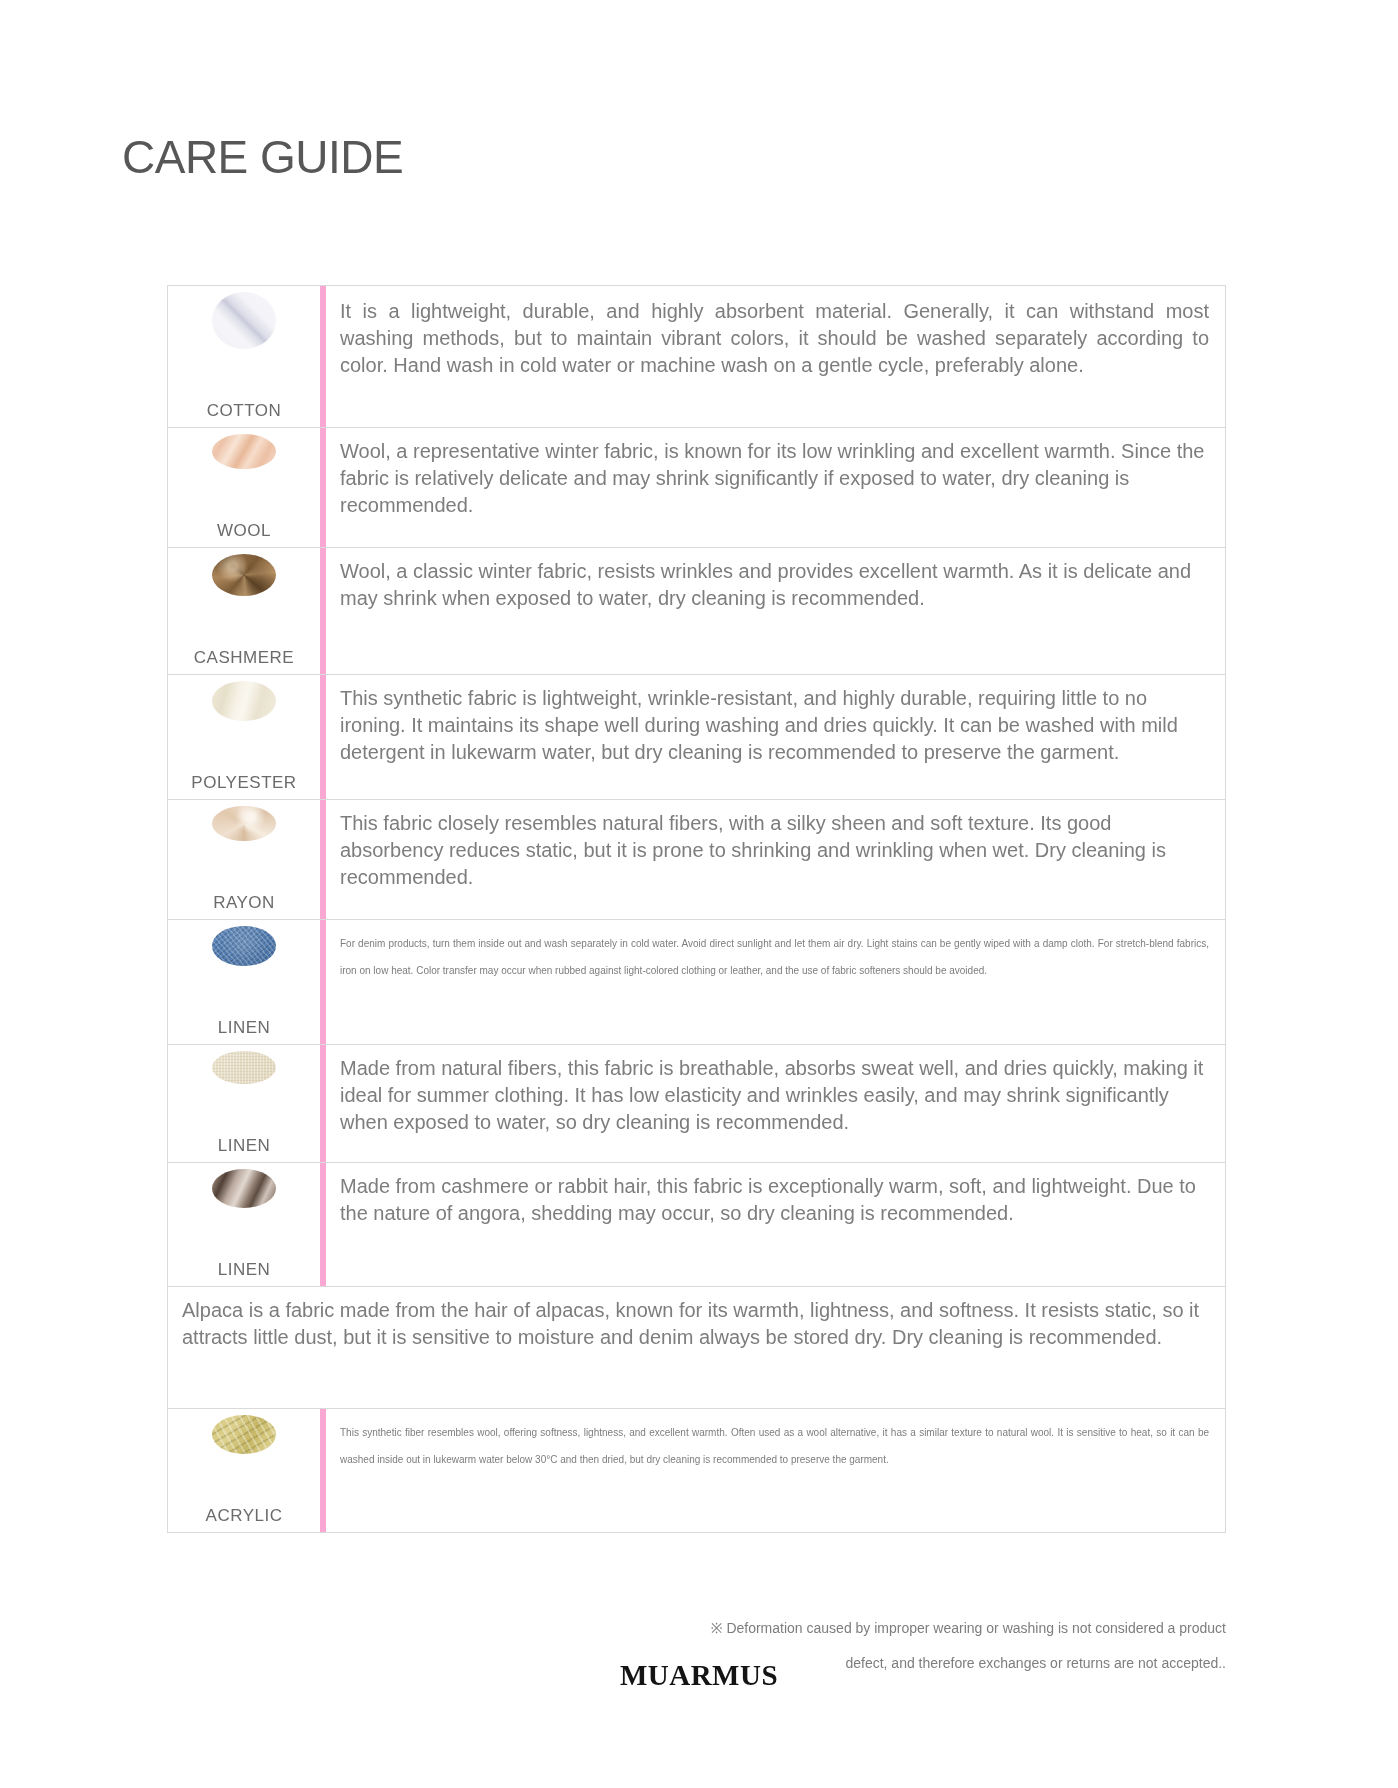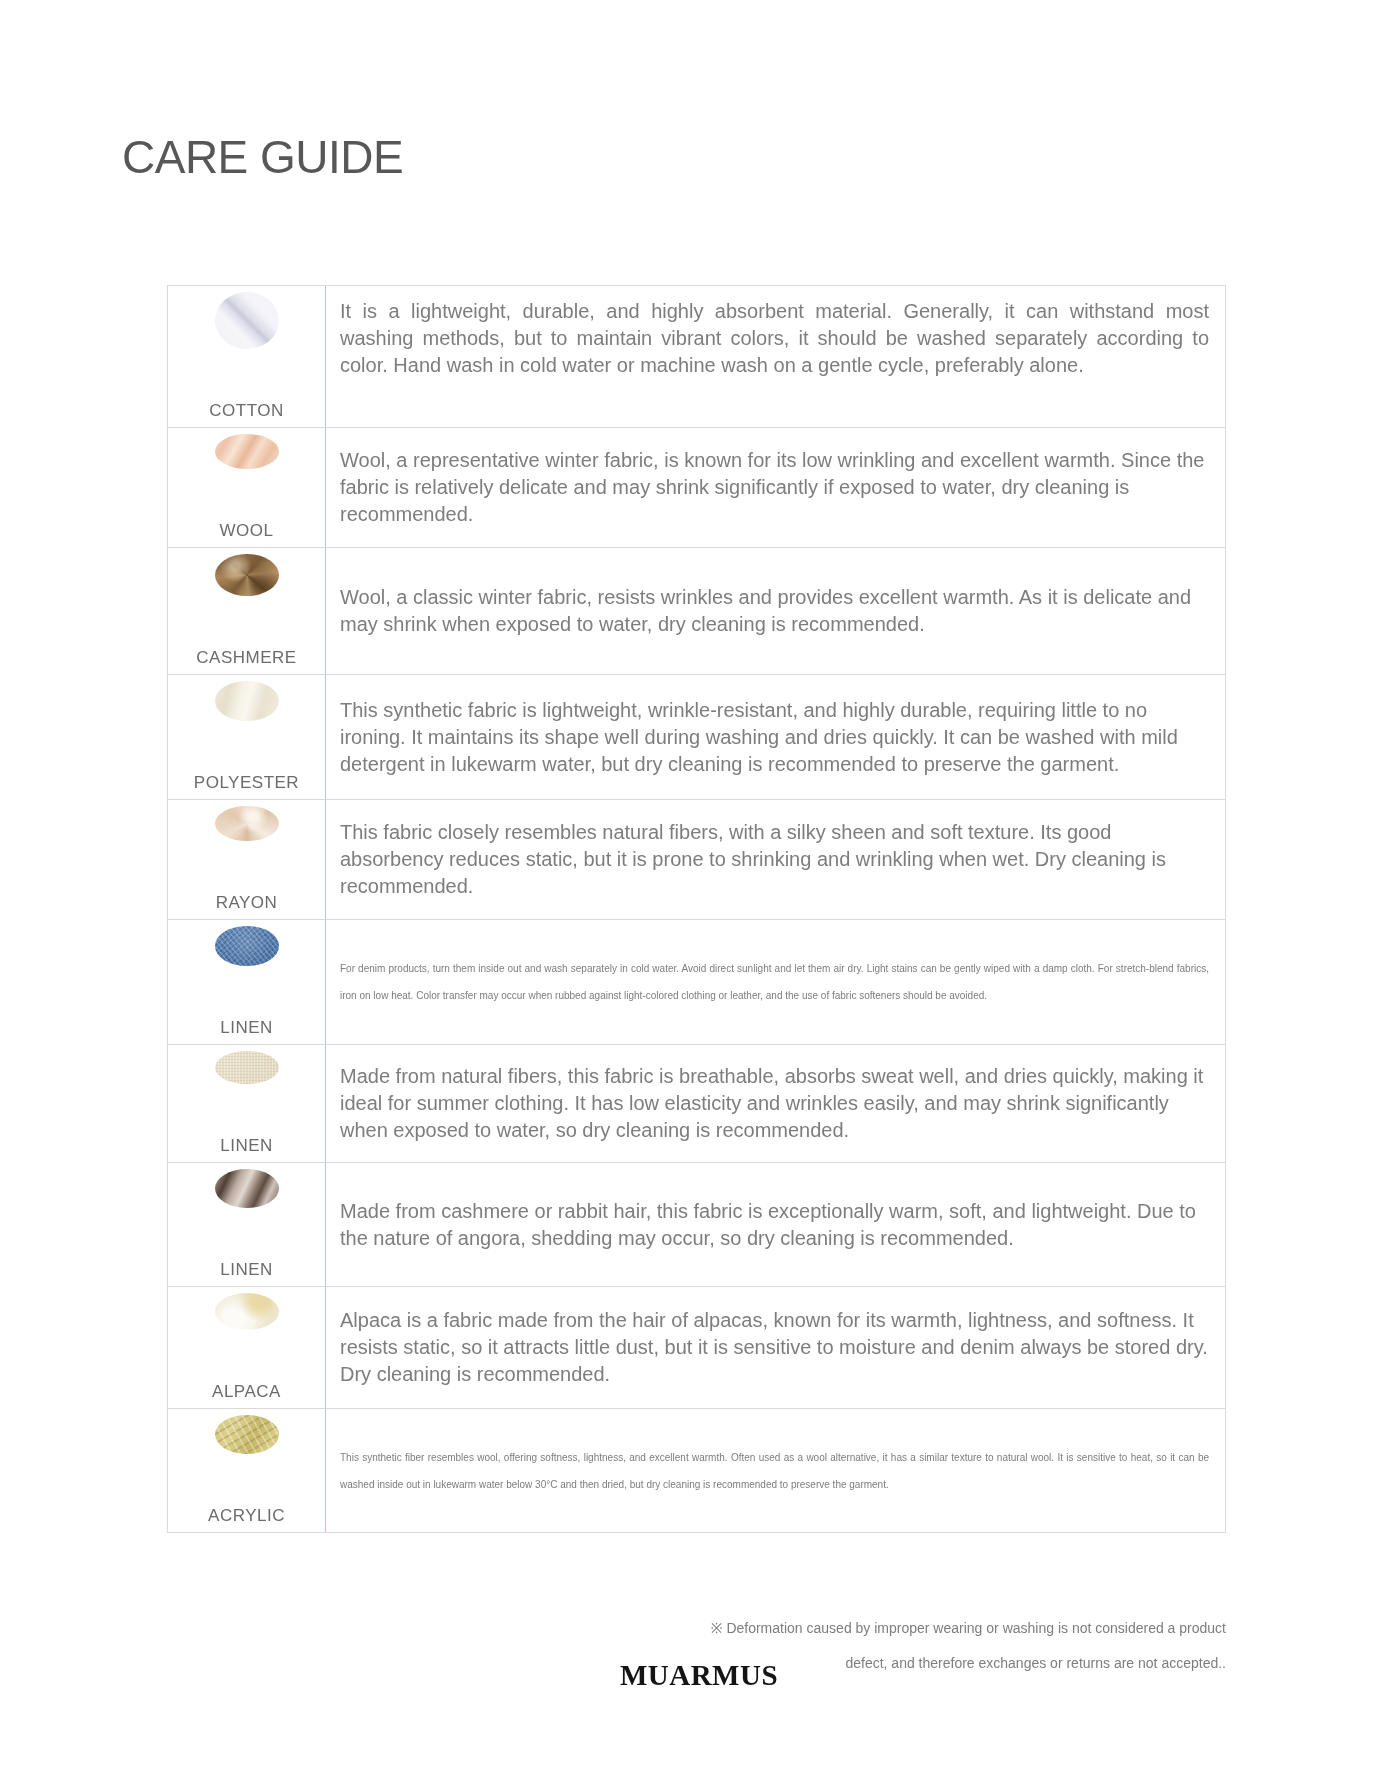--- a/index.html
+++ b/index.html
@@ -14,29 +14,29 @@
 
   .table {
     position:absolute; left:167px; top:271px; width:1059px;
     border:1px solid #dadada;
   }
   .row { display:flex; width:100%; }
   .row + .row { border-top:1px solid #dadada; }
 
   .cell-swatch {
     width:158px; flex:0 0 158px;
-    border-right:1px solid #f9a8d4;
+    border-right:6px solid #f9a8d4;
     display:flex; flex-direction:column; align-items:center; justify-content:center;
     padding:6px 0;
     gap:39px;
   }
   .swatch { width:64px; height:64px; border-radius:50%; }
   .label { margin-top:13px; font-size:17px; color:#6b6b6b; letter-spacing:0.5px; }
 
-  .cell-desc { flex:1; display:flex; align-items:center; padding:10px 16px 10px 14px; }
+  .cell-desc { flex:1; display:flex; align-items:flex-start; padding:10px 16px 10px 14px; }
   .desc { font-size:20px; line-height:27px; color:#7d7d7d; }
 
   
   .row-cotton    { height:141px; }
   .row-wool      { height:120px; }
   .row-cashmere  { height:127px; }
   .row-polyester { height:125px; }
   .row-rayon     { height:120px; }
   .row-denim     { height:125px; }
   .row-linen     { height:118px; }
@@ -197,24 +197,20 @@
       <div class="cell-swatch">
         <div class="swatch"></div>
         <div class="label">LINEN</div>
       </div>
       <div class="cell-desc">
         <p class="desc">Made from cashmere or rabbit hair, this fabric is exceptionally warm, soft, and lightweight. Due to the nature of angora, shedding may occur, so dry cleaning is recommended.</p>
       </div>
     </div>
 
     <div class="row row-alpaca">
-      <div class="cell-swatch">
-        <div class="swatch"></div>
-        <div class="label">ALPACA</div>
-      </div>
       <div class="cell-desc">
         <p class="desc">Alpaca is a fabric made from the hair of alpacas, known for its warmth, lightness, and softness. It resists static, so it attracts little dust, but it is sensitive to moisture and denim always be stored dry. Dry cleaning is recommended.</p>
       </div>
     </div>
 
     <div class="row row-acrylic">
       <div class="cell-swatch">
         <div class="swatch"></div>
         <div class="label">ACRYLIC</div>
       </div>

